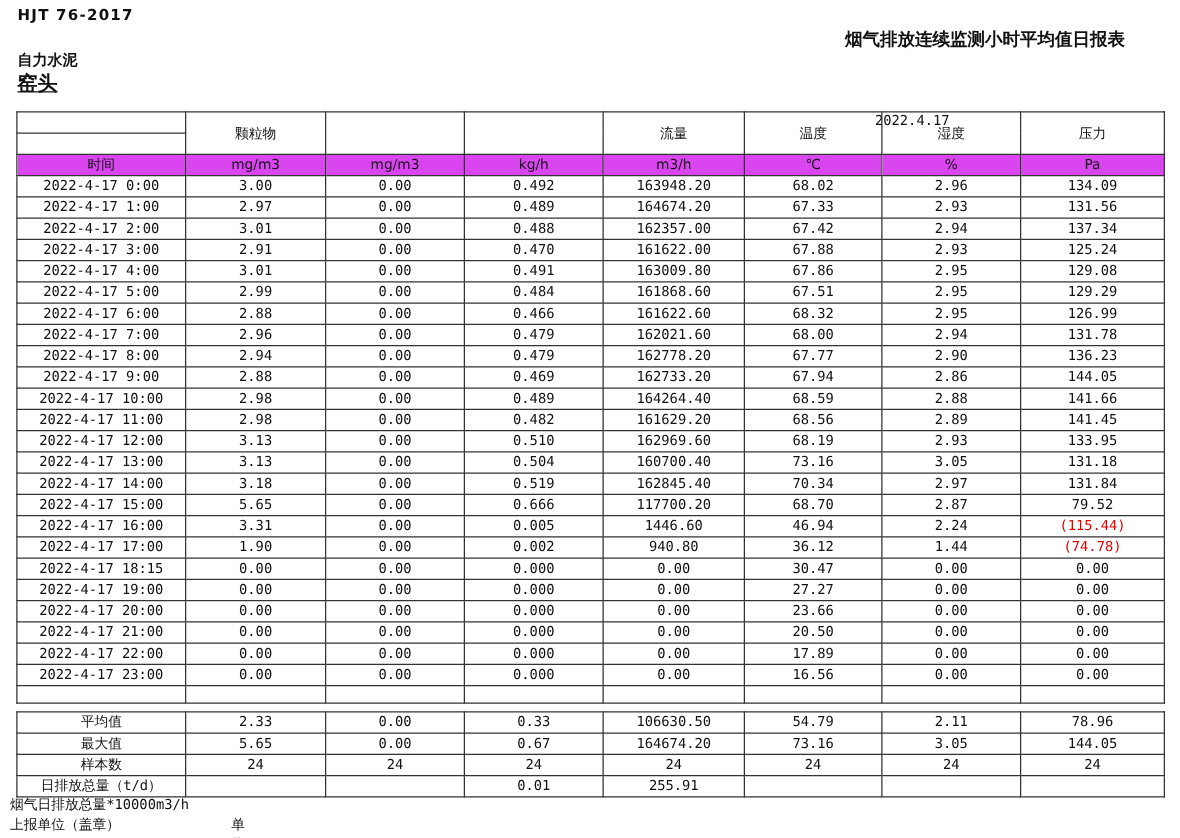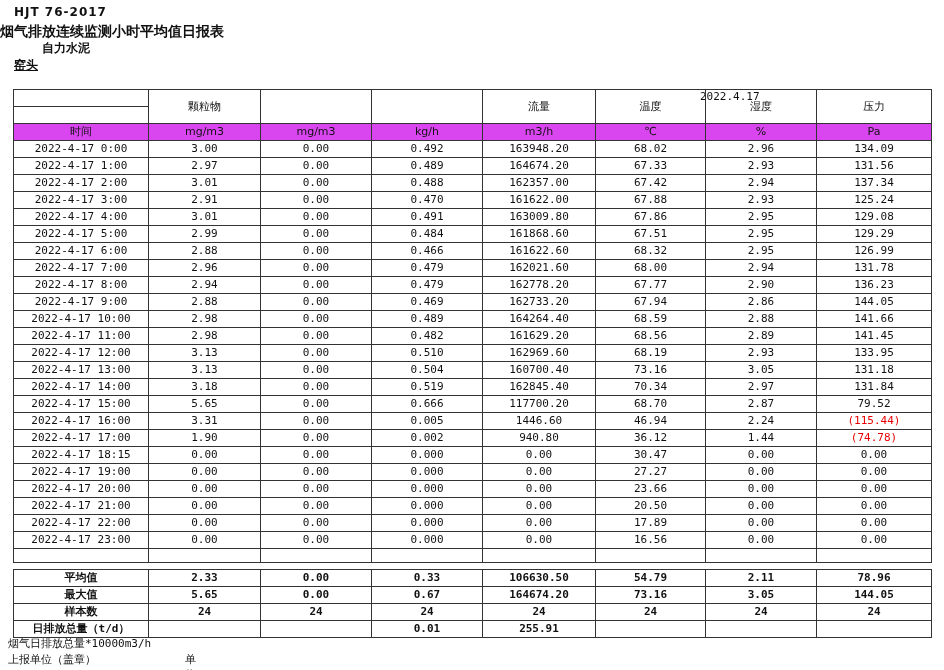--- a/index.html
+++ b/index.html
@@ -1,36 +1,36 @@
 <!DOCTYPE html>
 <html><head>
 <meta charset="utf-8">
 <style>
   html,body{margin:0;padding:0;background:#fff;}
   body{
     width:944px;height:670px;position:relative;overflow:hidden;
     font-family:"DejaVu Sans","Liberation Sans",sans-serif;color:#111;
   }
   .doc-code{position:absolute;left:14px;top:5px;font-weight:bold;font-size:12px;letter-spacing:1px;}
-  .title{position:absolute;left:0;top:23px;width:900px;text-align:left;font-weight:bold;font-size:14px;}
-  .company{position:absolute;left:14px;top:40px;font-weight:bold;font-size:12px;margin-left:28px;}
-  .station{position:absolute;left:14px;top:57px;font-weight:bold;font-size:12px;text-decoration:underline;}
+  .title{position:absolute;left:0;top:23px;width:900px;text-align:right;font-weight:bold;font-size:14px;}
+  .company{position:absolute;left:14px;top:40px;font-weight:bold;font-size:12px;}
+  .station{position:absolute;left:14px;top:57px;font-weight:bold;font-size:16px;text-decoration:underline;}
   .date{position:absolute;left:700px;top:58px;font-size:11px;font-family:"DejaVu Sans Mono","DejaVu Sans",monospace;margin-top:32px;}
   .tables{position:absolute;left:13px;top:89px;}
   table.grid{border-collapse:collapse;table-layout:fixed;}
   table.grid td{
     border:1px solid #333;text-align:center;vertical-align:middle;
     padding:0;height:16px;line-height:16px;font-size:11px;
     overflow:hidden;white-space:nowrap;
     font-family:"DejaVu Sans Mono","DejaVu Sans",monospace;
   }
   table.grid thead td{font-family:"DejaVu Sans","Liberation Sans",sans-serif;}
   tr.unit-row td{background:#d946ef;}
   tr.spacer-row td{height:13px;}
-  table.summary{margin-top:6px;font-weight:bold;}
+  table.summary{margin-top:6px;}
   td.neg{color:#e80000;}
   .footnote1{position:absolute;left:8px;top:636px;font-size:11px;font-family:"DejaVu Sans Mono","DejaVu Sans",monospace;}
   .footnote2{position:absolute;left:8px;top:652px;font-size:11px;}
   .footnote2 .unit2{position:absolute;left:177px;}
 </style>
 </head>
 <body>
 
 <div class="doc-code">HJT 76-2017</div>
 <div class="title">烟气排放连续监测小时平均值日报表</div>

